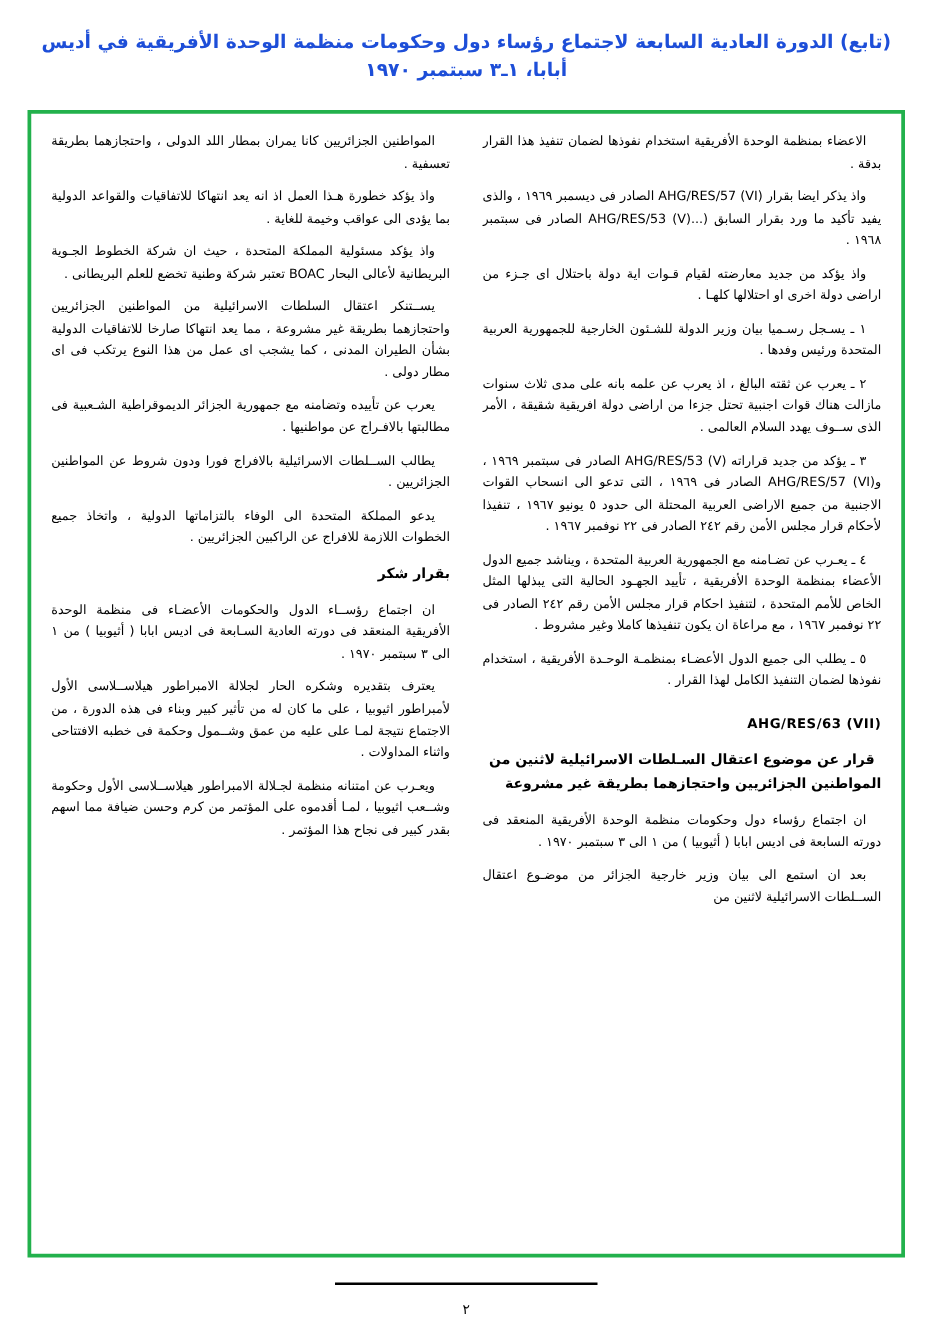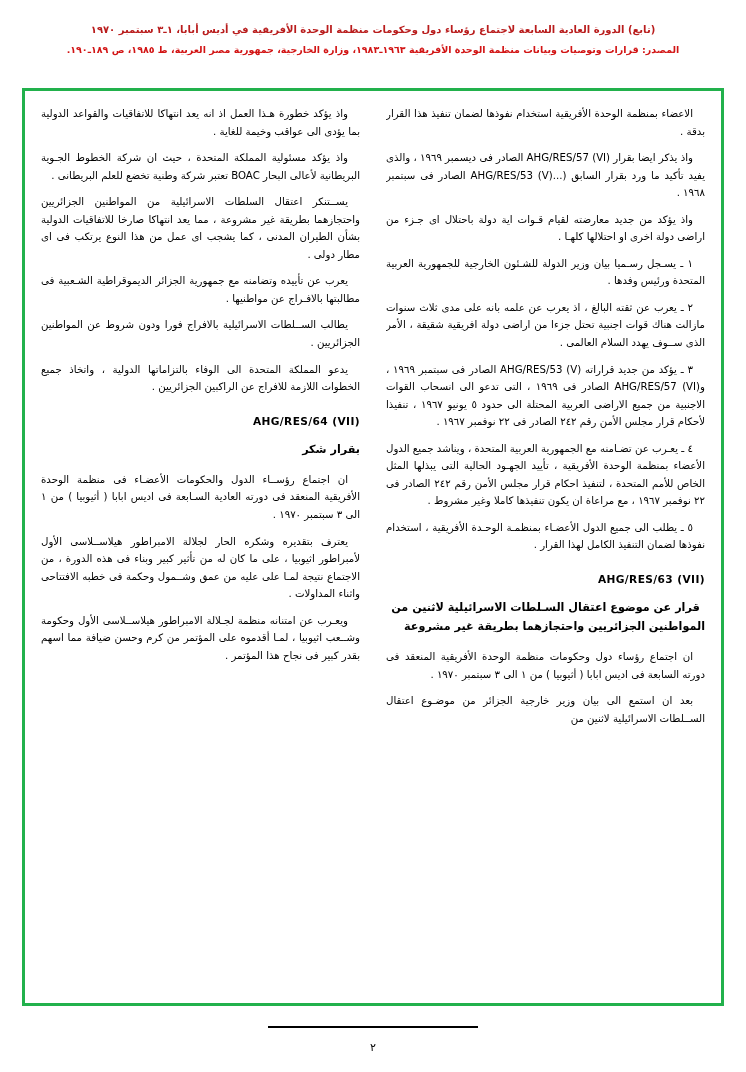--- a/index.html
+++ b/index.html
@@ -20,23 +20,23 @@
     height: 1072px;
     position: relative;
     box-sizing: border-box;
     padding: 0;
   }
   .header {
     text-align: center;
     padding: 22px 28px 0 28px;
   }
   .header-title {
-    font-size: 10px;
+    font-size: 15px;
     font-weight: bold;
-    color: #b91c1c;
+    color: #1d4ed8;
     line-height: 1.5;
     letter-spacing: 0px;
     direction: rtl;
   }
   .header-source {
     font-size: 9.5px;
     font-weight: bold;
     color: #d21414;
     line-height: 1.5;
     margin-top: 6px;
@@ -108,47 +108,46 @@
     font-size: 11px;
   }
 </style>
 </head>
 <body>
 
 <div class="page">
 
   <div class="header">
     <div class="header-title">(تابع) الدورة العادية السابعة لاجتماع رؤساء دول وحكومات منظمة الوحدة الأفريقية في أديس أبابا، ١ـ٣ سبتمبر ١٩٧٠</div>
-    <div class="header-source">المصدر: قرارات وتوصيات وبيانات منظمة الوحدة الأفريقية ١٩٦٣ـ١٩٨٣، وزارة الخارجية، جمهورية مصر العربية، ط ١٩٨٥، ص ١٨٩ـ١٩٠.</div>
   </div>
 
   <div class="frame">
     <div class="columns">
       <div class="col" id="col-right">
           <p class="para">الاعضاء بمنظمة الوحدة الأفريقية استخدام نفوذها لضمان تنفيذ هذا القرار بدقة .</p>
           <p class="para">واذ يذكر ايضا بقرار (AHG/RES/57 (VI الصادر فى ديسمبر ١٩٦٩ ، والذى يفيد تأكيد ما ورد بقرار السابق (...AHG/RES/53 (V) الصادر فى سبتمبر ١٩٦٨ .</p>
           <p class="para">واذ يؤكد من جديد معارضته لقيام قـوات اية دولة باحتلال اى جـزء من اراضى دولة اخرى او احتلالها كلهـا .</p>
           <p class="para">١ ـ يسـجل رسـميا بيان وزير الدولة للشـئون الخارجية للجمهورية العربية المتحدة ورئيس وفدها .</p>
           <p class="para">٢ ـ يعرب عن ثقته البالغ ، اذ يعرب عن علمه بانه على مدى ثلاث سنوات مازالت هناك قوات اجنبية تحتل جزءا من اراضى دولة افريقية شقيقة ، الأمر الذى ســوف يهدد السلام العالمى .</p>
           <p class="para">٣ ـ يؤكد من جديد قراراته (AHG/RES/53 (V الصادر فى سبتمبر ١٩٦٩ ، و(AHG/RES/57 (VI الصادر فى ١٩٦٩ ، التى تدعو الى انسحاب القوات الاجنبية من جميع الاراضى العربية المحتلة الى حدود ٥ يونيو ١٩٦٧ ، تنفيذا لأحكام قرار مجلس الأمن رقم ٢٤٢ الصادر فى ٢٢ نوفمبر ١٩٦٧ .</p>
           <p class="para">٤ ـ يعـرب عن تضـامنه مع الجمهورية العربية المتحدة ، ويناشد جميع الدول الأعضاء بمنظمة الوحدة الأفريقية ، تأييد الجهـود الحالية التى يبذلها المثل الخاص للأمم المتحدة ، لتنفيذ احكام قرار مجلس الأمن رقم ٢٤٢ الصادر فى ٢٢ نوفمبر ١٩٦٧ ، مع مراعاة ان يكون تنفيذها كاملا وغير مشروط .</p>
           <p class="para">٥ ـ يطلب الى جميع الدول الأعضـاء بمنظمـة الوحـدة الأفريقية ، استخدام نفوذها لضمان التنفيذ الكامل لهذا القرار .</p>
           <div class="res-code">AHG/RES/63  (VII)</div>
           <div class="res-title">قرار عن موضوع اعتقال السـلطات الاسرائيلية لاثنين من المواطنين الجزائريين واحتجازهما بطريقة غير مشروعة</div>
           <p class="para">ان اجتماع رؤساء دول وحكومات منظمة الوحدة الأفريقية المنعقد فى دورته السابعة فى اديس ابابا ( أثيوبيا ) من ١ الى ٣ سبتمبر ١٩٧٠ .</p>
           <p class="para">بعد ان استمع الى بيان وزير خارجية الجزائر من موضـوع اعتقال الســلطات الاسرائيلية لاثنين من</p>
         </div>
       <div class="col" id="col-left">
+          <p class="para">المواطنين الجزائريين كانا يمران بمطار اللد الدولى ، واحتجازهما بطريقة تعسفية .</p>
           <p class="para">واذ يؤكد خطورة هـذا العمل اذ انه يعد انتهاكا للاتفاقيات والقواعد الدولية بما يؤدى الى عواقب وخيمة للغاية .</p>
           <p class="para">واذ يؤكد مسئولية المملكة المتحدة ، حيث ان شركة الخطوط الجـوية البريطانية لأعالى البحار BOAC تعتبر شركة وطنية تخضع للعلم البريطانى .</p>
           <p class="para">يســتنكر اعتقال السلطات الاسرائيلية من المواطنين الجزائريين واحتجازهما بطريقة غير مشروعة ، مما يعد انتهاكا صارخا للاتفاقيات الدولية بشأن الطيران المدنى ، كما يشجب اى عمل من هذا النوع يرتكب فى اى مطار دولى .</p>
           <p class="para">يعرب عن تأييده وتضامنه مع جمهورية الجزائر الديموقراطية الشـعبية فى مطالبتها بالافـراج عن مواطنيها .</p>
           <p class="para">يطالب الســلطات الاسرائيلية بالافراج فورا ودون شروط عن المواطنين الجزائريين .</p>
           <p class="para">يدعو المملكة المتحدة الى الوفاء بالتزاماتها الدولية ، واتخاذ جميع الخطوات اللازمة للافراج عن الراكبين الجزائريين .</p>
-          <div class="res-code">AHG/RES/64  (VII)</div>
           <div class="res-title">بقرار شكر</div>
           <p class="para">ان اجتماع رؤســاء الدول والحكومات الأعضـاء فى منظمة الوحدة الأفريقية المنعقد فى دورته العادية السـابعة فى اديس ابابا ( أثيوبيا ) من ١ الى ٣ سبتمبر ١٩٧٠ .</p>
           <p class="para">يعترف بتقديره وشكره الحار لجلالة الامبراطور هيلاســلاسى الأول لأمبراطور اثيوبيا ، على ما كان له من تأثير كبير وبناء فى هذه الدورة ، من الاجتماع نتيجة لمـا على عليه من عمق وشــمول وحكمة فى خطبه الافتتاحى واثناء المداولات .</p>
           <p class="para">ويعـرب عن امتنانه منظمة لجـلالة الامبراطور هيلاســلاسى الأول وحكومة وشــعب اثيوبيا ، لمـا أقدموه على المؤتمر من كرم وحسن ضيافة مما اسهم بقدر كبير فى نجاح هذا المؤتمر .</p>
         </div>
     </div>
   </div>
 
   <div class="footer-rule"></div>
   <div class="page-number">٢</div>

